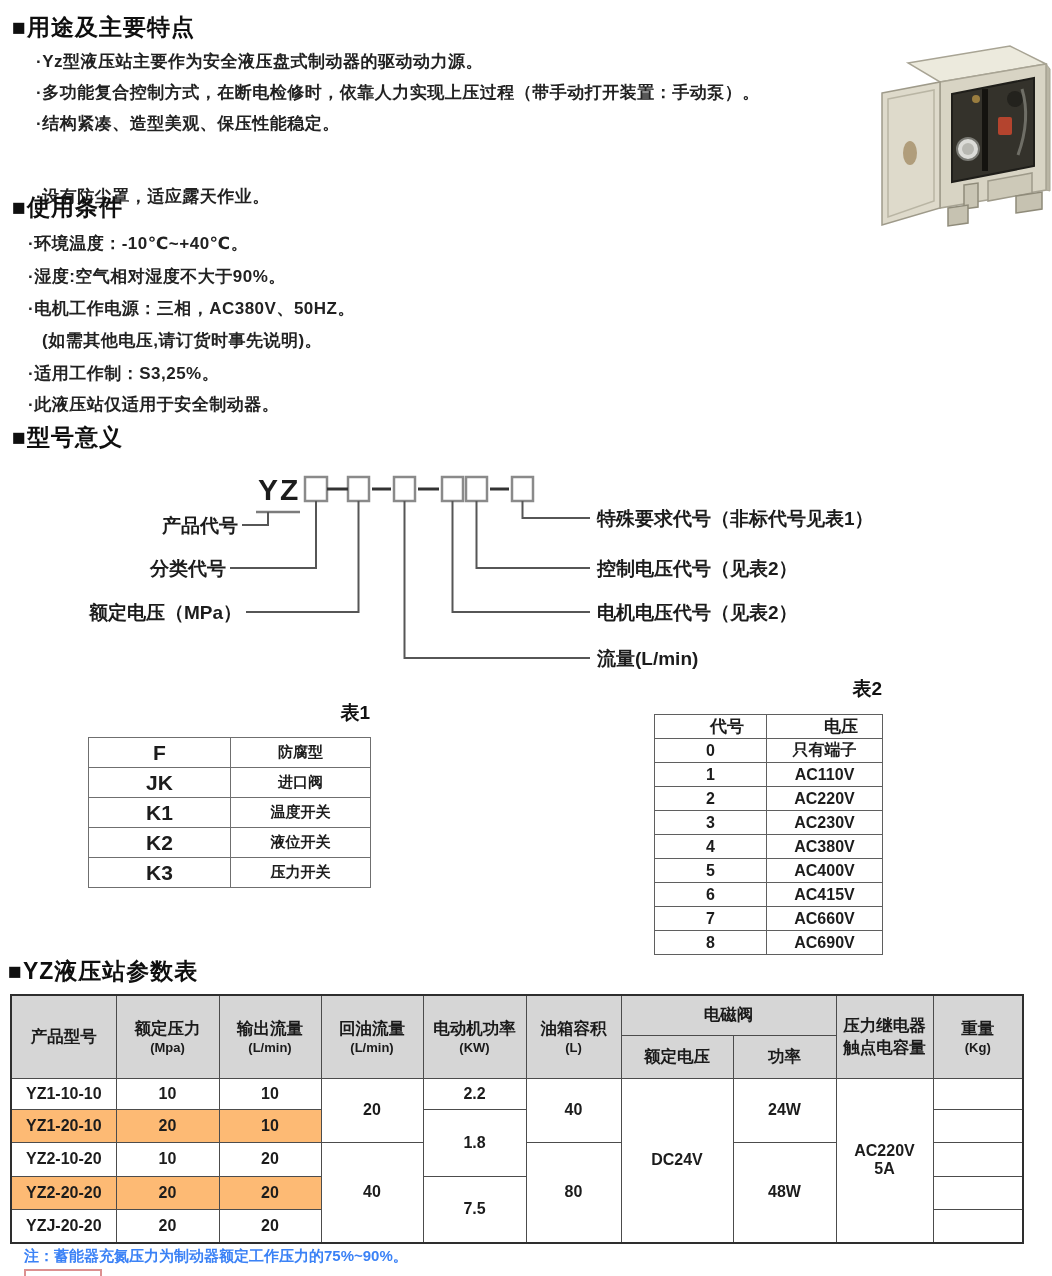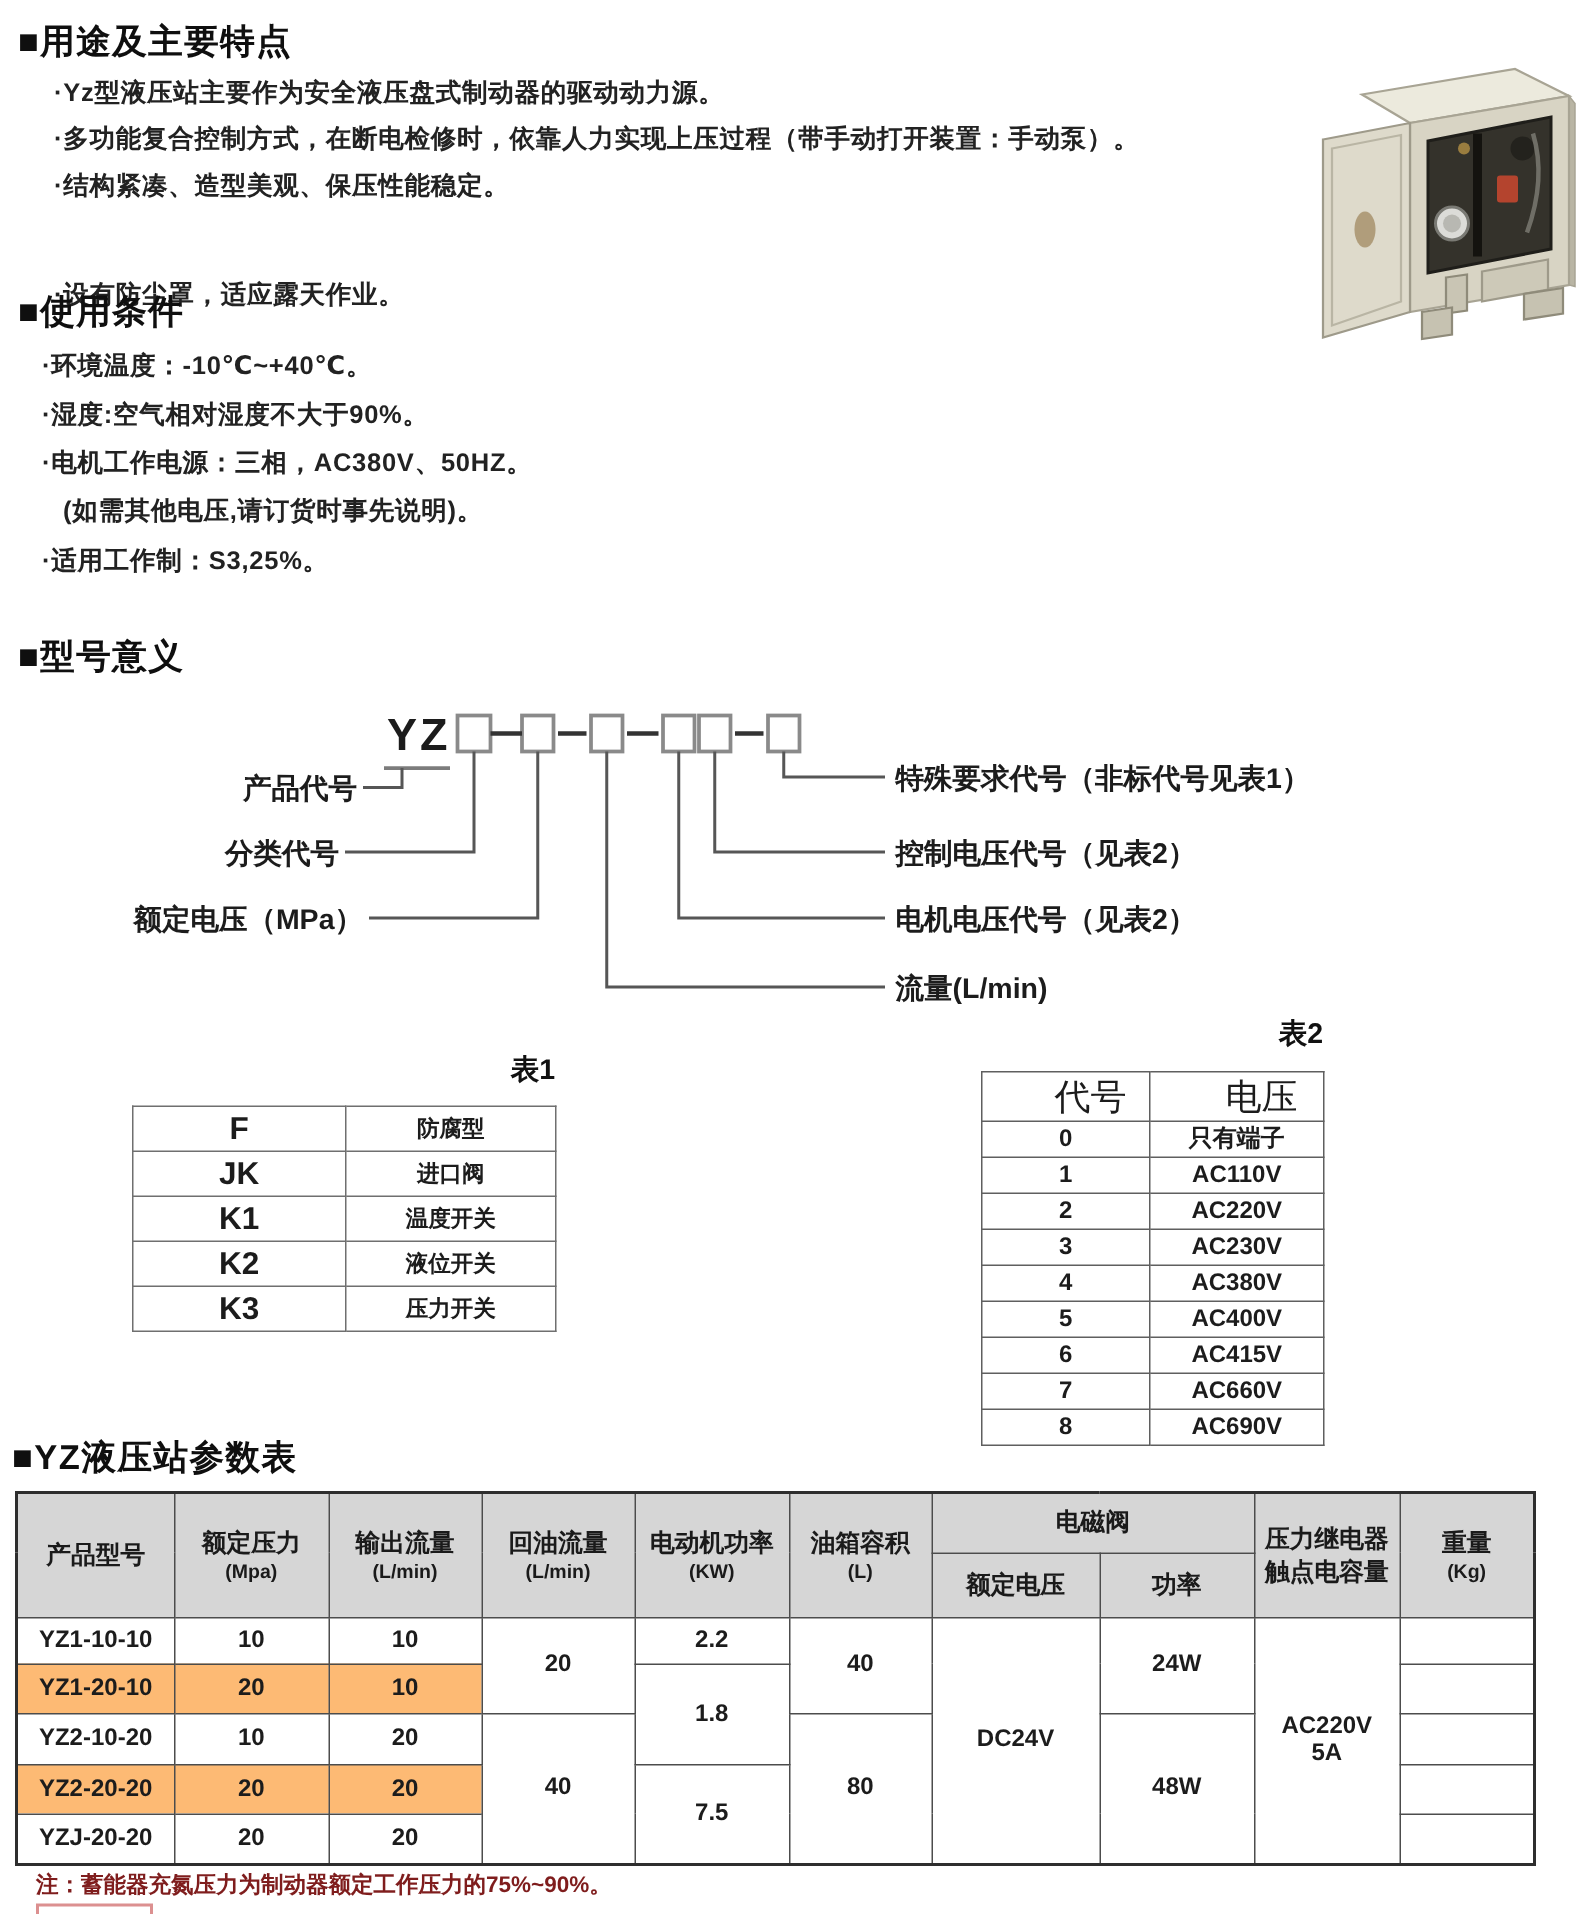--- a/index.html
+++ b/index.html
@@ -17,34 +17,34 @@
 
   
   #t1 { border-collapse:collapse; table-layout:fixed; width:282px; }
   #t1 td { border:1.5px solid #6f6f6f; text-align:center; vertical-align:middle; height:30px; background:#fff; }
   #t1 td.code { font-size:21px; font-weight:700; }
   #t1 td.desc { font-size:15px; font-weight:700; }
 
   
   #t2 { border-collapse:collapse; table-layout:fixed; width:228px; }
   #t2 th, #t2 td { border:1.5px solid #5f5f5f; text-align:center; vertical-align:middle; height:24px; background:#fff; }
-  #t2 th { font-size:24px; font-weight:400;padding-left:33px; }
+  #t2 th { font-size:17px; font-weight:700;padding-left:33px; }
   #t2 td { font-size:16px; font-weight:700; }
 
   
   #pt { border-collapse:collapse; table-layout:fixed; width:1012px; }
   #pt th, #pt td { border:1.3px solid #4c4c4c; text-align:center; vertical-align:middle; }
   #pt { border:2.5px solid #2e2e2e; }
   #pt th { background:#d6d6d6; font-size:16.5px; font-weight:700; color:#1a1a1a; }
   #pt th .unit { display:block; font-size:13px; font-weight:600; }
   #pt td { font-size:16px; font-weight:600; background:#fff; }
   #pt td.shaded { background:#fdba74; }
   #pt td .line2 { display:block; }
 
-  .note { font-size:15px; font-weight:700; color:#7f1d1d; white-space:nowrap; }
+  .note { font-size:15px; font-weight:700; color:#3b82f6; white-space:nowrap; }
   #red-partial { border:2px solid #dc9090; background:#fff; }
 
   svg text { font-family:"Liberation Sans","DejaVu Sans",sans-serif; fill:#1c1c1c; }
 </style>
 </head>
 <body>
 
 <div id="page">
 
   <div class="abs bullet" style="left:36px; top:50px;">·Yz型液压站主要作为安全液压盘式制动器的驱动动力源。</div>
@@ -81,20 +81,21 @@
     <polygon points="82,175 102,172 102,190 82,193" fill="#c6c2b1" stroke="#8f8b7a" stroke-width="1.5"></polygon>
     <polygon points="150,163 176,159 176,176 150,180" fill="#c6c2b1" stroke="#8f8b7a" stroke-width="1.5"></polygon>
   </svg>
 
   <div class="abs h1" style="left:12px; top:192px;">■使用条件</div>
   <div class="abs cond" style="left:28px; top:232px;">·环境温度：-10℃~+40℃。</div>
   <div class="abs cond" style="left:28px; top:265px;">·湿度:空气相对湿度不大于90%。</div>
   <div class="abs cond" style="left:28px; top:297px;">·电机工作电源：三相，AC380V、50HZ。</div>
   <div class="abs cond" style="left:42px; top:329px;">(如需其他电压,请订货时事先说明)。</div>
   <div class="abs cond" style="left:28px; top:362px;">·适用工作制：S3,25%。</div>
+  <div class="abs cond" style="left:28px; top:393px;">·此液压站仅适用于安全制动器。</div>
 
   <div class="abs h1" style="left:12px; top:422px;">■型号意义</div>
 
   <svg class="abs" style="left:0; top:455px;" width="1052" height="230" viewBox="0 0 1052 230">
 
     <text x="258" y="45" font-size="30" font-weight="700" letter-spacing="2">YZ</text>
     <line x1="256" y1="57" x2="300" y2="57" stroke="#7c7c7c" stroke-width="2.5"></line>
 
     <g fill="none" stroke="#8a8a8a" stroke-width="2.5">
       <rect x="305" y="22" width="22" height="24"></rect>

